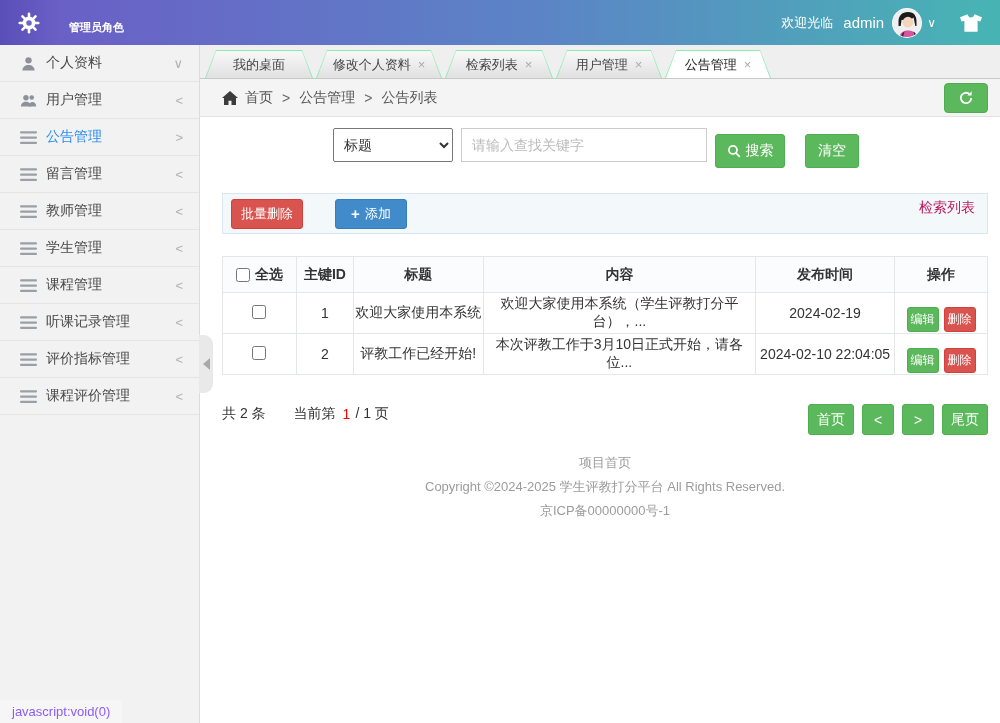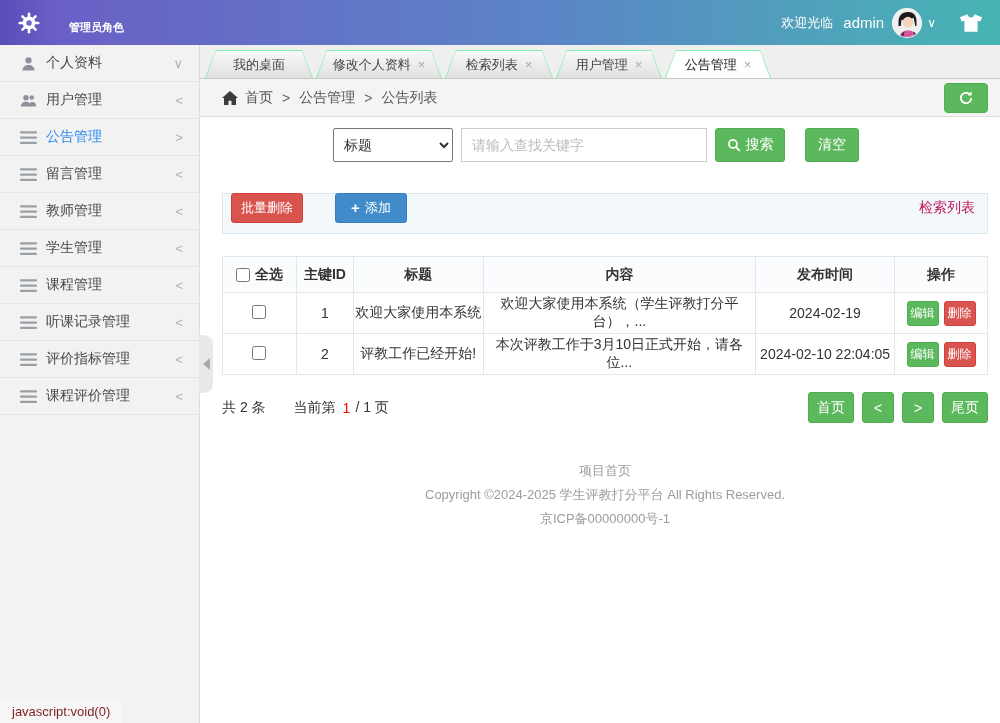--- a/index.html
+++ b/index.html
@@ -67,21 +67,21 @@
   .content { position:relative; padding:0 12px 0 22px; height:605px; }
 
   .search-row { margin-top:11px; margin-left:111px; display:flex; align-items:center; height:34px; }
   .field-select { width:120px; height:34px; border:1px solid #777; border-radius:2px;
                   font-size:14px; color:#333; padding-left:6px; background:#fff;
                   font-family:inherit; }
   .keyword-input { width:246px; height:34px; border:1px solid #ccc; margin-left:8px;
                    padding:0 10px; font-size:14px; color:#333; font-family:inherit; }
   .keyword-input::placeholder { color:#bbb; }
   .btn { display:flex; align-items:center; justify-content:center; color:#fff; cursor:pointer;
-         border:none; border-radius:3px; font-family:inherit; }
+         border:none; border-radius:3px; font-family:inherit;margin-top:12px; }
   .btn-green { background:#5cb85c; border:1px solid #4cae4c; }
   .btn-red { background:#d9534f; border:1px solid #d43f3a; }
   .btn-blue { background:#428bca; border:1px solid #357ebd; }
   .btn-search { width:70px; height:34px; margin-left:8px; gap:5px; font-size:14px; }
   .btn-clear { width:54px; height:34px; margin-left:20px; font-size:14px; }
 
   .toolbar { margin-top:31px; height:41px; background:#f3f8fb; border:1px solid #dbe7f0;
              display:flex; align-items:center; padding:0 10px 12px 8px; }
   .btn-batch { width:72px; height:30px; font-size:13px; }
   .btn-add { width:72px; height:30px; font-size:13px; margin-left:32px; gap:5px; }
@@ -101,25 +101,25 @@
   
   .pager { margin-top:17px; display:flex; align-items:center; }
   .pager-info { font-size:14px; color:#333; display:flex; align-items:center; }
   .pg-cur-label { margin-left:28px; }
   .pg-red { color:#f00; margin:0 5px 0 7px; }
   .pager-btns { margin-left:auto; display:flex; gap:8px; }
   .pg-btn { height:31px; font-size:14px; }
   .pg-wide { width:46px; } .pg-narrow { width:32px; }
 
   
-  .footer { margin-top:36px; text-align:center; font-size:13px; color:#9c9c9c; line-height:24px; }
+  .footer { margin-top:16px; text-align:center; font-size:13px; color:#9c9c9c; line-height:24px; }
   .footer .home-link { cursor:pointer; }
 
   
-  .status-tip { position:absolute; left:0; bottom:0; background:#f6f6f6; color:#7f1d1d;
+  .status-tip { position:absolute; left:0; bottom:0; background:#f6f6f6; color:#8b5cf6;
                 font-size:13px; padding:4px 12px; border-radius:0 3px 0 0; }
 </style>
 </head>
 <body>
 
 <div class="header">
   <div class="logo-area">
     <svg class="logo-gear" viewBox="0 0 24 24">
       <g fill="#ffffff">
         <rect x="10.6" y="0.5" width="2.8" height="23" rx="1.4"></rect>

